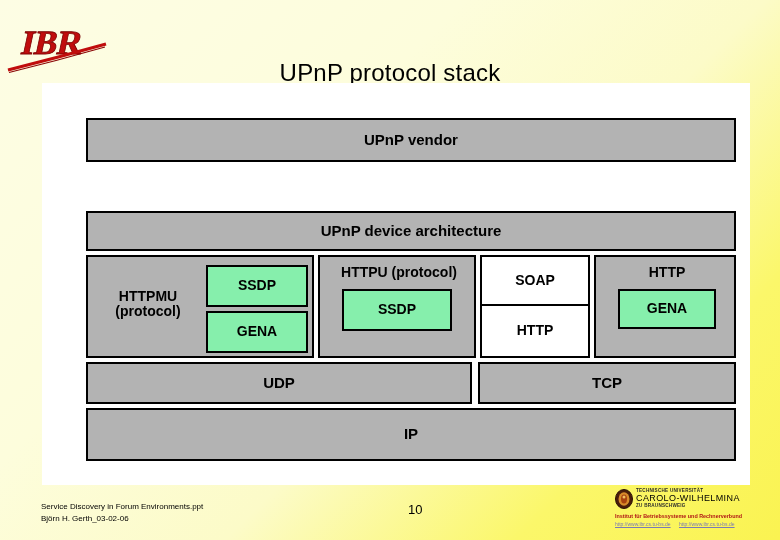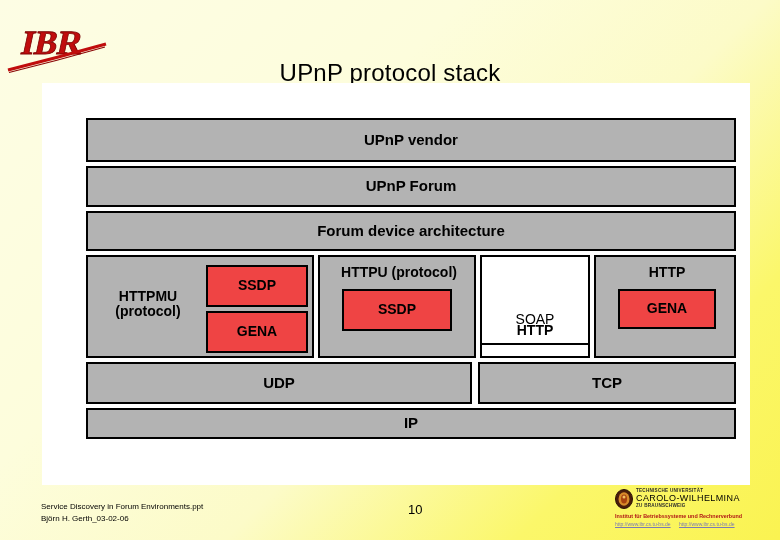--- a/index.html
+++ b/index.html
@@ -69,55 +69,55 @@
   #col-http   { left: 508px; width: 142px; }
 
   .col-label {
     position: absolute;
     font-weight: bold; font-size: 14px; color: #000;
     text-align: center; line-height: 1.1;
     font-family: "Liberation Sans", sans-serif;
   }
   .inner-box {
     position: absolute;
-    background: #ef4444;
+    background: #86efac;
     border: 2px solid #000;
     display: flex; align-items: center; justify-content: center;
     font-weight: bold; font-size: 14px; color: #000;
     font-family: "Liberation Sans", sans-serif;
   }
 
   
   #lbl-httpmu { left: 6px; top: 32px; width: 108px; }
   #ib-ssdp-mc { left: 118px; top: 8px;  width: 102px; height: 42px; }
   #ib-gena-mc { left: 118px; top: 54px; width: 102px; height: 42px; }
 
   
   #lbl-httpu  { left: 4px;  top: 8px;  width: 150px; }
   #ib-ssdp-uc { left: 22px; top: 32px; width: 110px; height: 42px; }
 
   
   #soap-top { position:absolute; left:0; top:0; width:106px; height:49px;
               display:flex; align-items:center; justify-content:center;
-              font-weight:normal; font-size:14px; border-bottom:2px solid #000;margin-top:39px; }
+              font-weight:bold; font-size:14px; border-bottom:2px solid #000; }
   #soap-bot { position:absolute; left:0; top:49px; width:106px; height:50px;
               display:flex; align-items:center; justify-content:center;
               font-weight:bold; font-size:14px; }
 
   
   #lbl-http  { left: 4px;  top: 8px;  width: 134px; }
   #ib-gena-tcp { left: 22px; top: 32px; width: 98px; height: 40px; }
 
   
   .trans-row { top: 244px; height: 42px; font-size: 15px; }
   #row-udp { left: 0;   width: 386px; }
   #row-tcp { left: 392px; width: 258px; }
 
   
-  #row-ip { top: 290px; height: 31px; font-size: 15px; }
+  #row-ip { top: 290px; height: 53px; font-size: 15px; }
 
   
   #footer-left {
     position: absolute; left: 41px; top: 501px;
     font-size: 8px; color: #000; line-height: 1.45;
     font-family: "Liberation Sans", sans-serif;
     white-space: nowrap;
   }
   #page-number {
     position: absolute; left: 408px; top: 502px;
@@ -158,22 +158,21 @@
     <path d="M3 58.5 Q50 47 99 33" stroke="#8a0606" stroke-width="1.1" fill="none"></path>
   </svg>
 </div>
 
 <div id="slide-title">UPnP protocol stack</div>
 
 <div id="content-panel">
   <div id="stack-diagram">
 
     <div class="box full-row" id="row-vendor">UPnP vendor</div>
-    <div class="box full-row" id="row-forum">UPnP Forum</div>
-    <div class="box full-row" id="row-arch">Forum device architecture</div>
+    <div class="box full-row" id="row-arch">UPnP device architecture</div>
 
     <div class="box mid-col" id="col-httpmu">
       <div class="col-label" id="lbl-httpmu">
         <span>HTTPMU</span><br>
         <span>(protocol)</span>
       </div>
       <div class="inner-box" id="ib-ssdp-mc">SSDP</div>
       <div class="inner-box" id="ib-gena-mc">GENA</div>
     </div>
 

